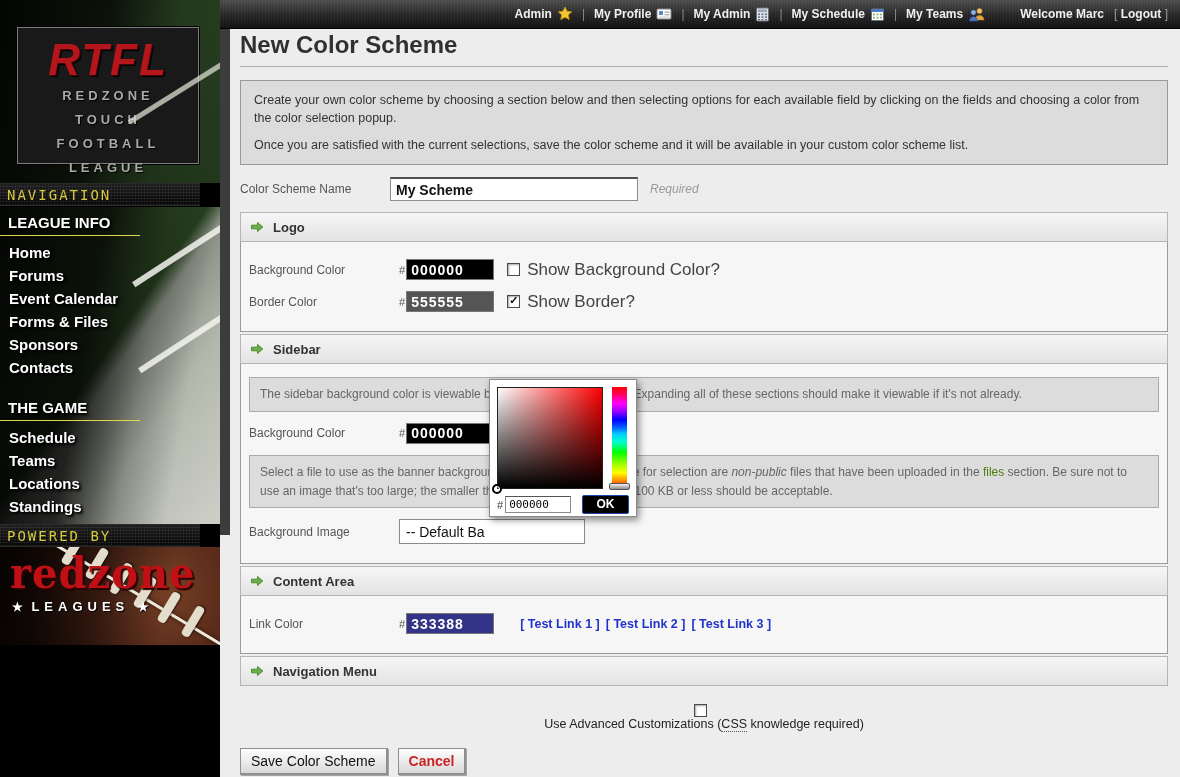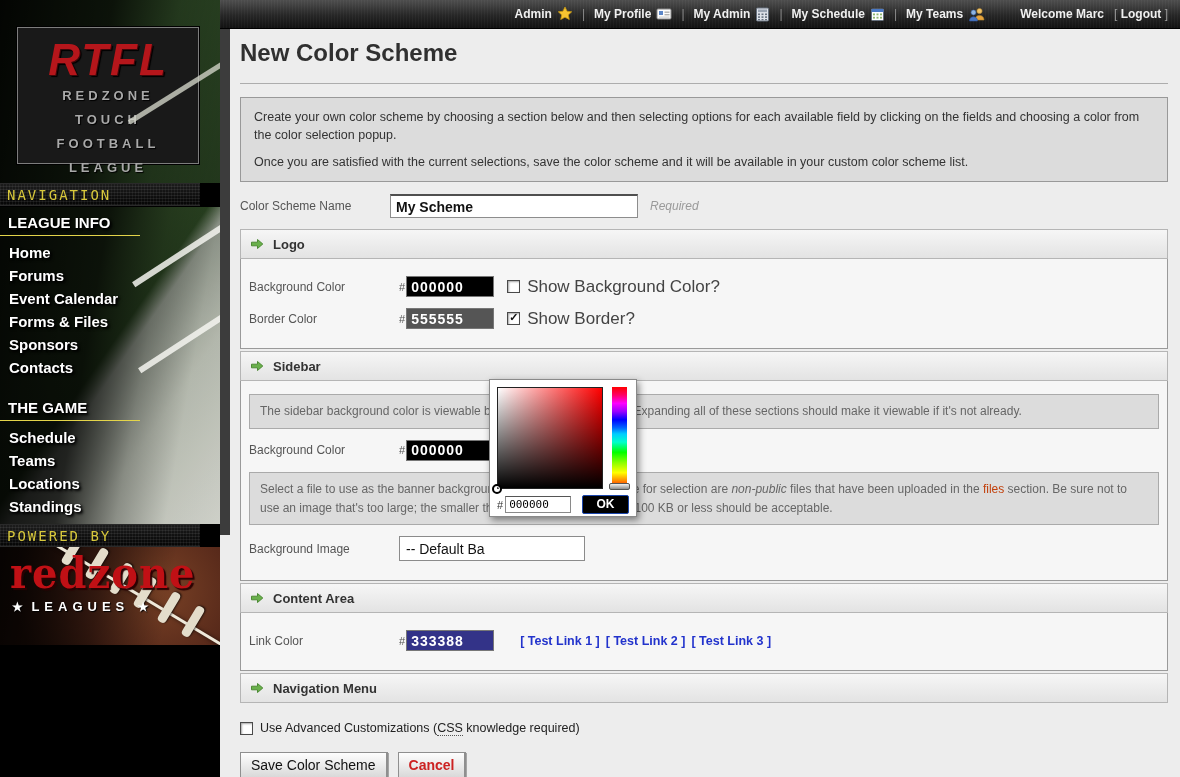--- a/index.html
+++ b/index.html
@@ -66,22 +66,22 @@
   .tb-item { display:flex; align-items:center; gap:5px; cursor:pointer; white-space:nowrap; }
   .tb-sep { color:#8a8a8a; font-weight:normal; }
   .tb-right { display:flex; align-items:center; gap:10px; margin-left:34px; margin-right:12px; }
   .tb-bracket { color:#9a9a9a; font-weight:normal; }
   .tb-logout { color:#f0f0f0; cursor:pointer; }
   .tb-icon { display:inline-block; }
 
   
   .content-edge { position:absolute; left:220px; top:29px; width:10px; height:506px; background:#3c3c3c; z-index:4; }
   .content { position:absolute; left:230px; top:29px; width:950px; height:748px; padding:0 12px 0 10px; background:#ededed; }
-  h1.page-title { margin:10px 0 0 0; font-size:24px; font-weight:bold; color:#303030;
-    padding-bottom:16px; border-bottom:1px solid #adadad; }
+  h1.page-title { margin:2px 0 0 0; font-size:24px; font-weight:bold; color:#303030;
+    padding-bottom:7px; border-bottom:1px solid #adadad; }
   .intro-box { margin-top:13px; background:#dcdcdc; border:1px solid #999; padding:1px 13px; color:#333;
     font-size:12.5px; line-height:1.45; }
   .intro-box p { margin:9px 0; }
   .name-row { margin:12px 0 11px 0; display:flex; align-items:center; font-size:12px; color:#555; }
   .flabel { width:150px; flex:none; }
   .name-input { width:248px; height:24px; border:1px solid #8d8d8d; border-top:2px solid #4f4f4f;
     font-size:14px; font-weight:bold; padding:2px 5px; font-family:inherit; color:#111; background:#fff; }
   .required { margin-left:12px; color:#9a9a9a; font-style:italic; font-size:12px; }
 
   .section { margin-top:0; }
@@ -93,27 +93,27 @@
   .hash { color:#555; font-size:11px; margin-right:1px; }
   .color-input { width:88px; height:21px; border:1px solid #777; color:#fff; font-weight:bold; font-size:14px;
     letter-spacing:1px; padding:0 4px; font-family:inherit; }
   .cb { width:13px; height:13px; background:#fff; border:1px solid #4a4a4a; display:inline-block;
     margin:0 7px 0 13px; position:relative; box-shadow:inset 1px 1px 2px rgba(0,0,0,.35); flex:none; cursor:pointer; }
   .cb.checked::after { content:"✓"; position:absolute; top:-2px; left:1px; font-size:11px; color:#111; font-weight:bold; }
   .cb-label { color:#444; font-size:17px; }
   .info-box { background:#dcdcdc; border:1px solid #aaa; color:#666; font-size:12px; line-height:1.55;
     padding:7px 10px; margin:7px 0; }
   .info-box em { font-style:italic; }
-  a.inline-link { color:#c2410c; text-decoration:none; cursor:pointer; }
+  a.inline-link { color:#4d7c0f; text-decoration:none; cursor:pointer; }
   .fake-select { width:186px; height:25px; border:1px solid #8b8b8b; background:#fff; font-size:14px;
     color:#111; display:flex; align-items:center; padding:0 6px; white-space:nowrap; overflow:hidden; cursor:pointer; }
   .test-links { margin-left:26px; font-size:12.5px; font-weight:bold; }
   .test-links a { color:#2233cc; text-decoration:none; margin-right:6px; cursor:pointer; }
 
-  .advanced-row { margin-top:18px; display:flex; align-items:center; font-size:12.5px; color:#222; }
+  .advanced-row { margin-top:18px; display:flex; align-items:center; font-size:12.5px; color:#222;flex-direction:column; }
   .advanced-row .cb { margin-left:0; }
   .abbr-css { border-bottom:1px dotted #555; }
   .buttons-row { margin-top:17px; display:flex; gap:10px; }
   .btn { background:linear-gradient(#fefefe,#d9d9d9); border:1px solid #8f8f8f; border-right-width:2px;
     border-bottom-width:2px; box-shadow:1px 1px 0 rgba(0,0,0,.3); font-size:14px; padding:4px 10px;
     color:#111; font-family:inherit; cursor:pointer; }
   .btn.cancel { color:#c22; font-weight:bold; }
 
   
   .picker { position:absolute; left:259px; top:350px; width:148px; height:138px; background:#fff;

